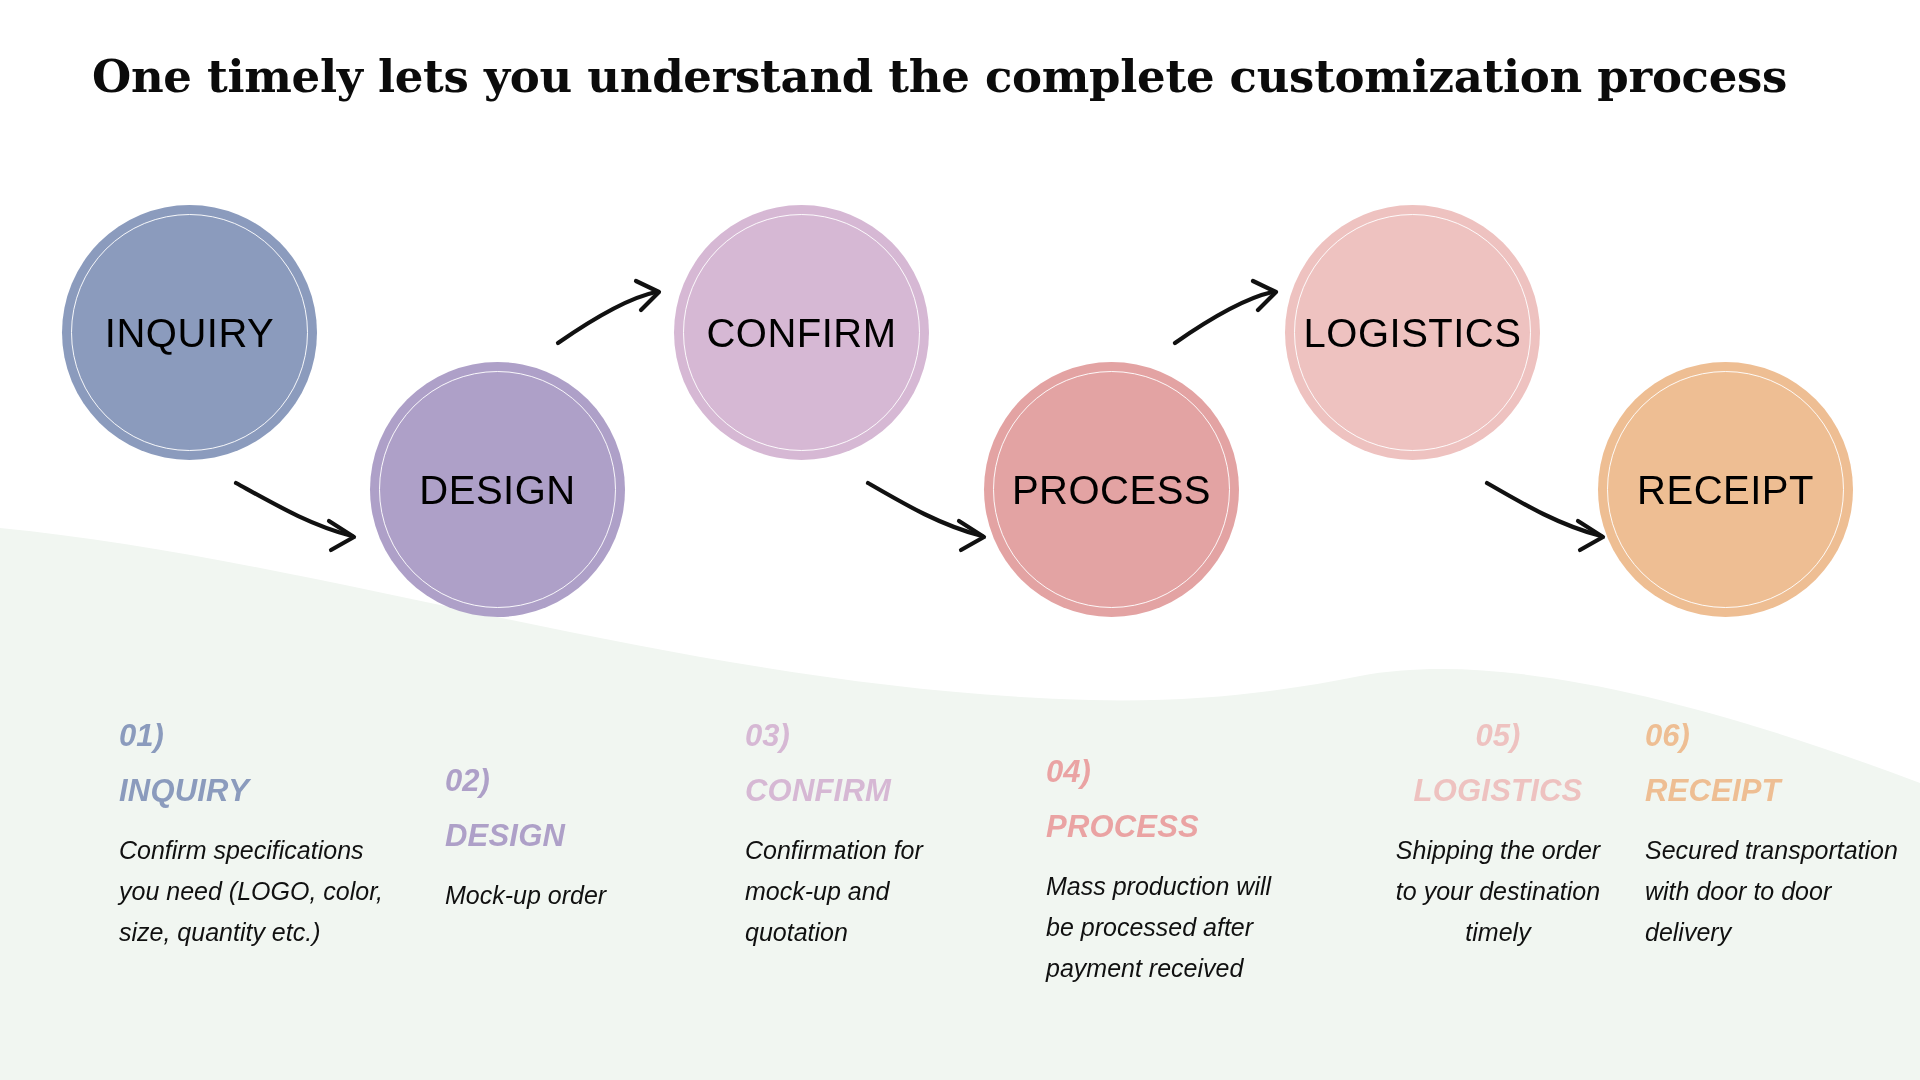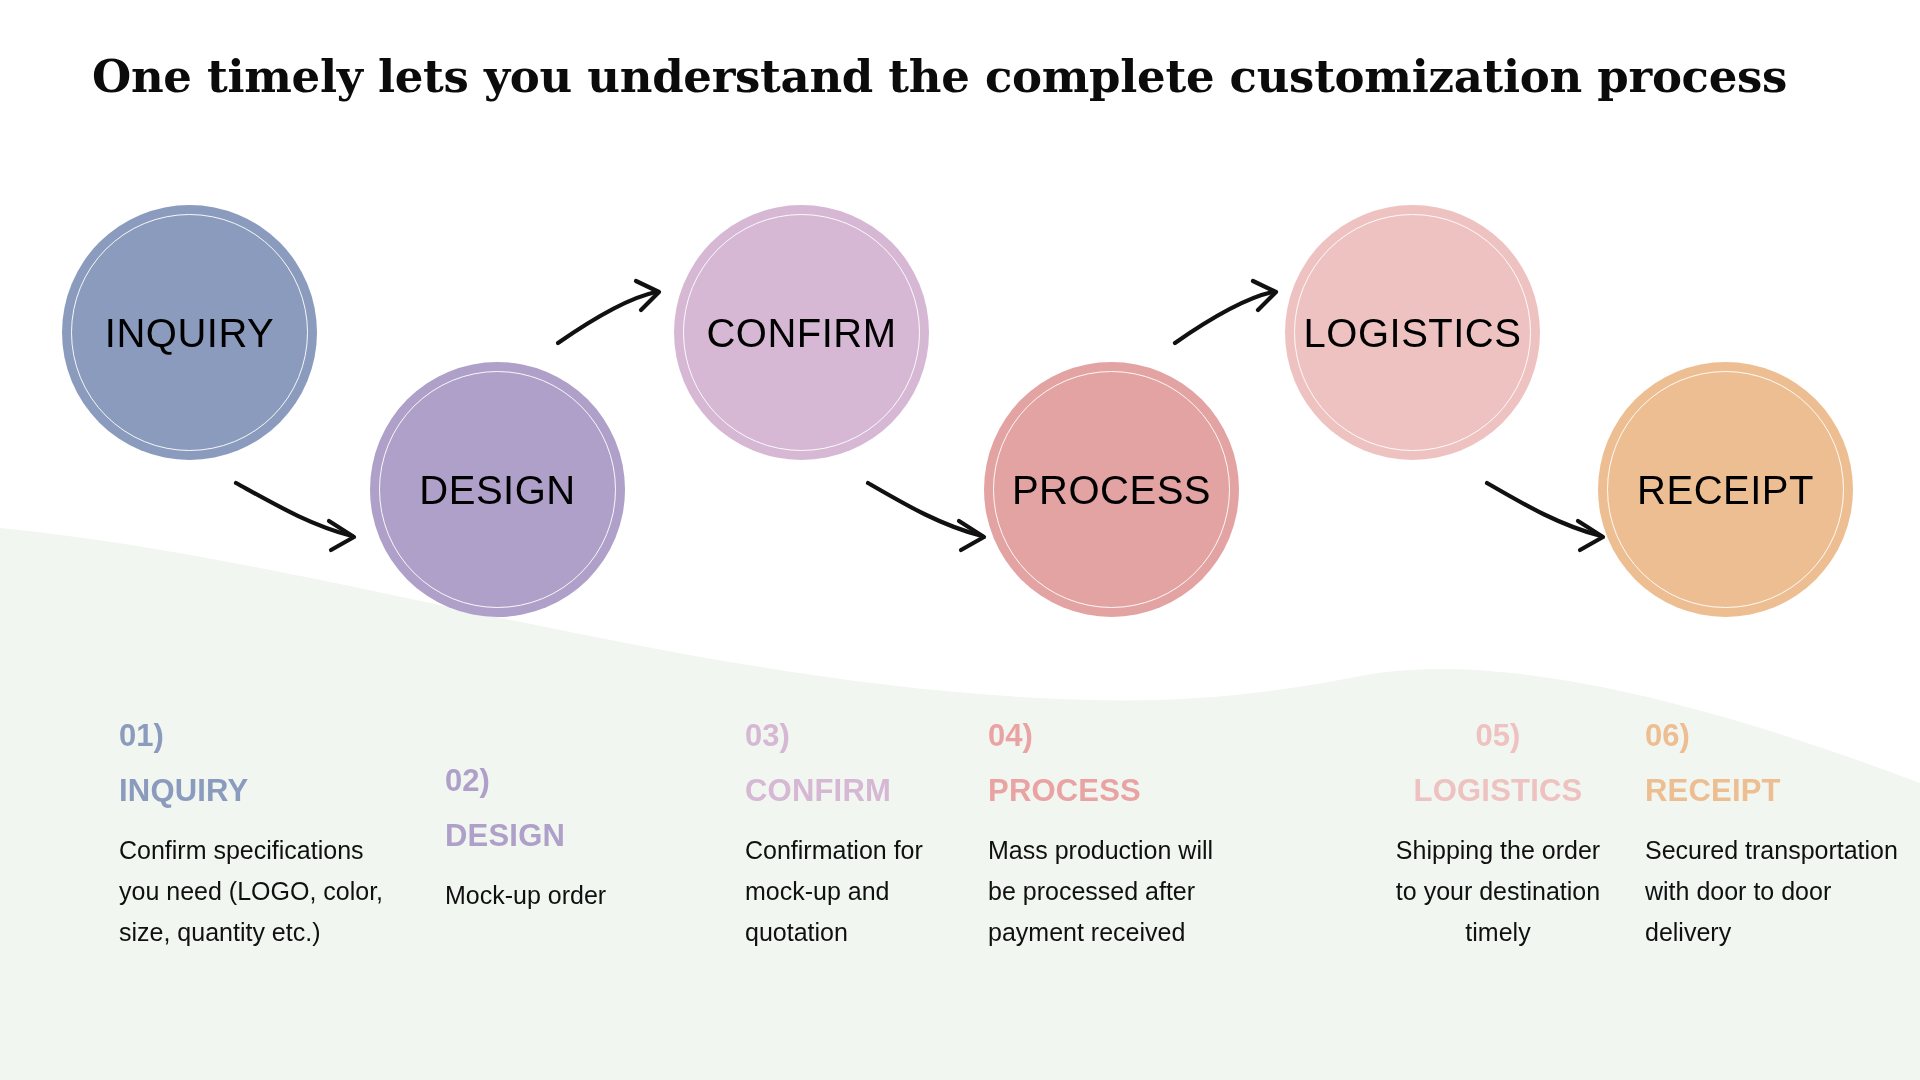--- a/index.html
+++ b/index.html
@@ -93,20 +93,21 @@
     position: absolute;
     left: 0;
     top: 720px;
     width: 1920px;
     height: 360px;
     z-index: 5;
   }
   .legend-col {
     position: absolute;
     top: 0;
+    font-style: italic;
   }
   .legend-num {
     font-family: "Liberation Sans", sans-serif;
     font-weight: bold;
     font-size: 31px;
     line-height: 1;
     letter-spacing: 0px;
     margin: 0;
     padding: 0;
     height: 36px;
@@ -222,21 +223,21 @@
     </div>
 
     <div class="legend-col" style="left:745px; width:290px;">
       <div class="legend-num" style="color:#d6b8d4;">03)</div>
       <div class="legend-name" style="color:#d6b8d4;">CONFIRM</div>
       <div class="legend-desc">Confirmation for
 mock-up and
 quotation</div>
     </div>
 
-    <div class="legend-col" style="left:988px; width:290px;">
+    <div class="legend-col" style="left:1046px; width:290px;margin-top:36px;">
       <div class="legend-num" style="color:#eaa3a3;">04)</div>
       <div class="legend-name" style="color:#eaa3a3;">PROCESS</div>
       <div class="legend-desc">Mass production will
 be processed after
 payment received</div>
     </div>
 
     <div class="legend-col" style="left:1348px; width:300px;text-align:center;">
       <div class="legend-num" style="color:#eec2c0;">05)</div>
       <div class="legend-name" style="color:#eec2c0;">LOGISTICS</div>

